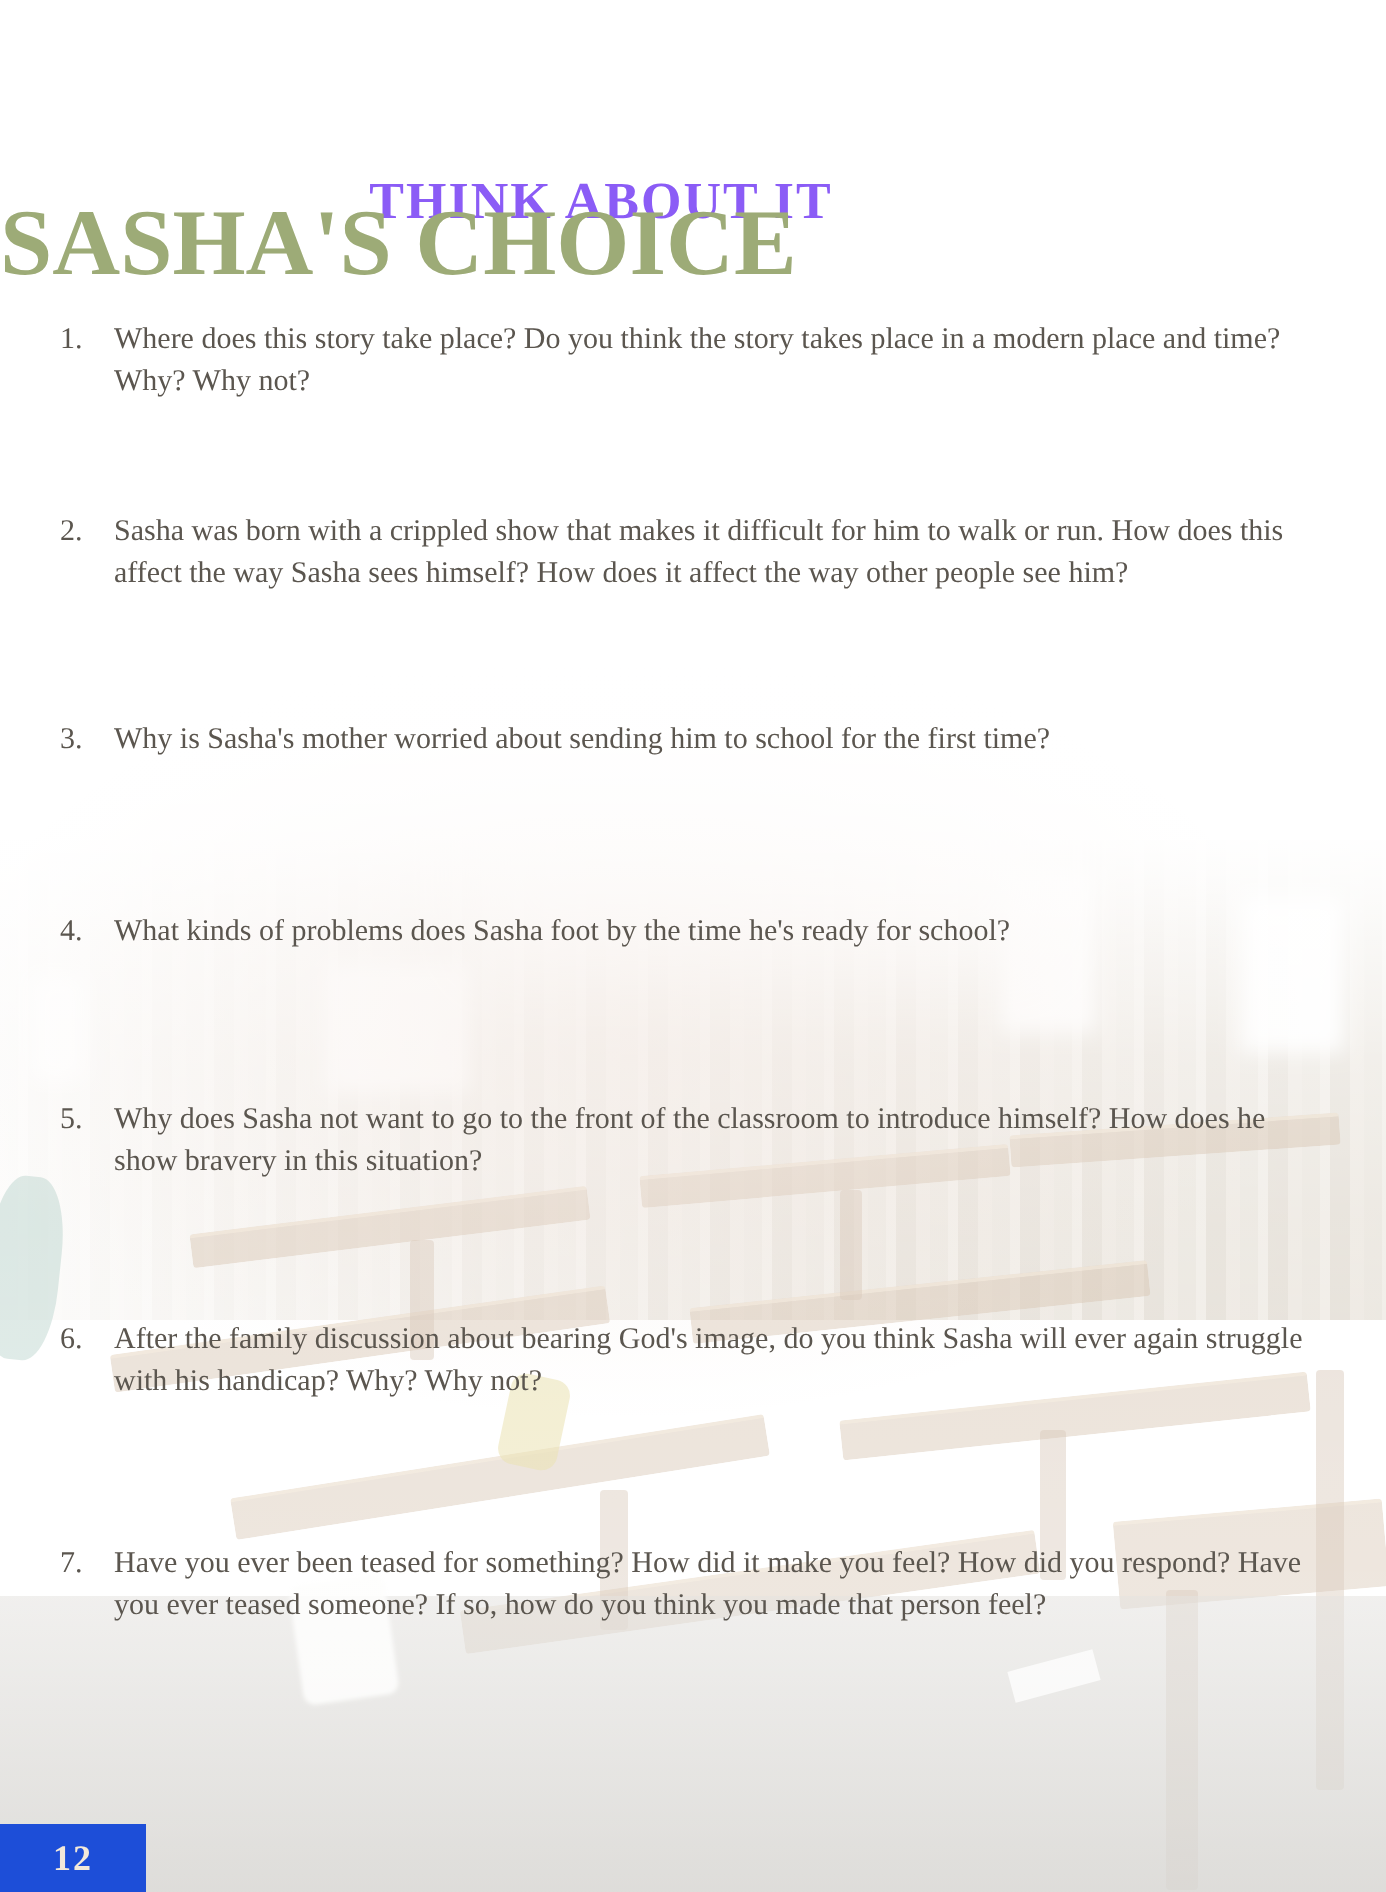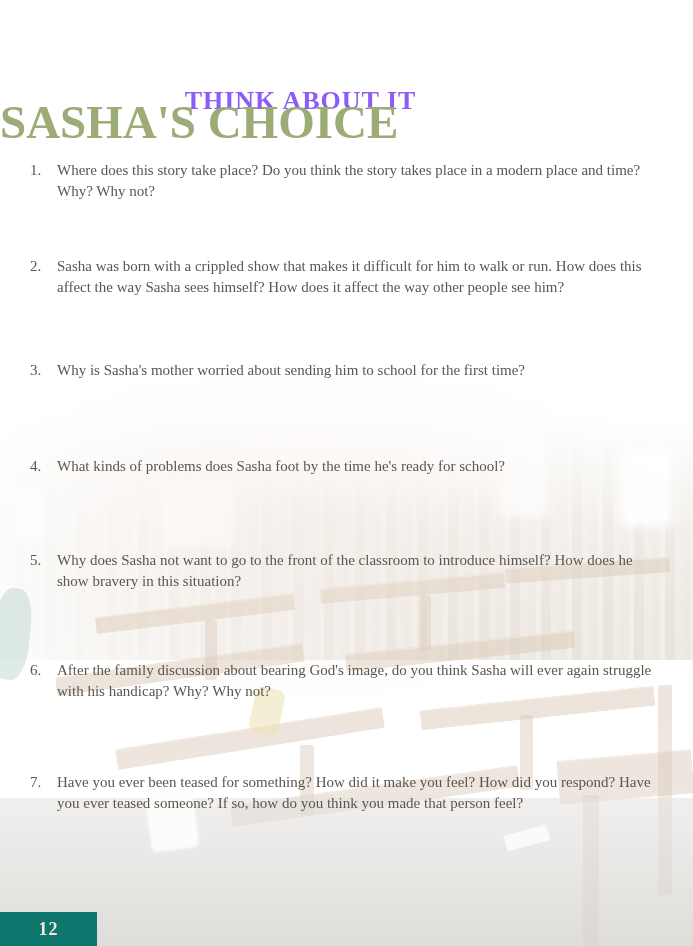--- a/index.html
+++ b/index.html
@@ -87,22 +87,22 @@
   
   .questions{list-style:none;margin:0;padding:0;}
   .q{position:absolute;left:0;width:693px;color:#5b564f;}
   .q-num{position:absolute;left:30px;top:0;font-size:15px;line-height:21px;}
   .q-text{position:absolute;left:57px;top:0;width:608px;margin:0;font-size:15px;line-height:21px;}
   .q1{top:160px;} .q2{top:256px;} .q3{top:360px;} .q4{top:456px;}
   .q5{top:550px;} .q6{top:660px;} .q7{top:772px;}
 
   
   .page-num-box{
-    position:absolute;left:0;bottom:0;width:97px;height:34px;
-    background:#0f766e;display:flex;align-items:center;justify-content:center;
+    position:absolute;left:0;bottom:0;width:73px;height:34px;
+    background:#1d4ed8;display:flex;align-items:center;justify-content:center;
   }
   .page-num{color:#f3e9da;font-size:18px;font-weight:700;letter-spacing:1px;}
 </style>
 </head>
 <body>
 
 <div class="page">
 
 
   <div class="photo" aria-hidden="true">

